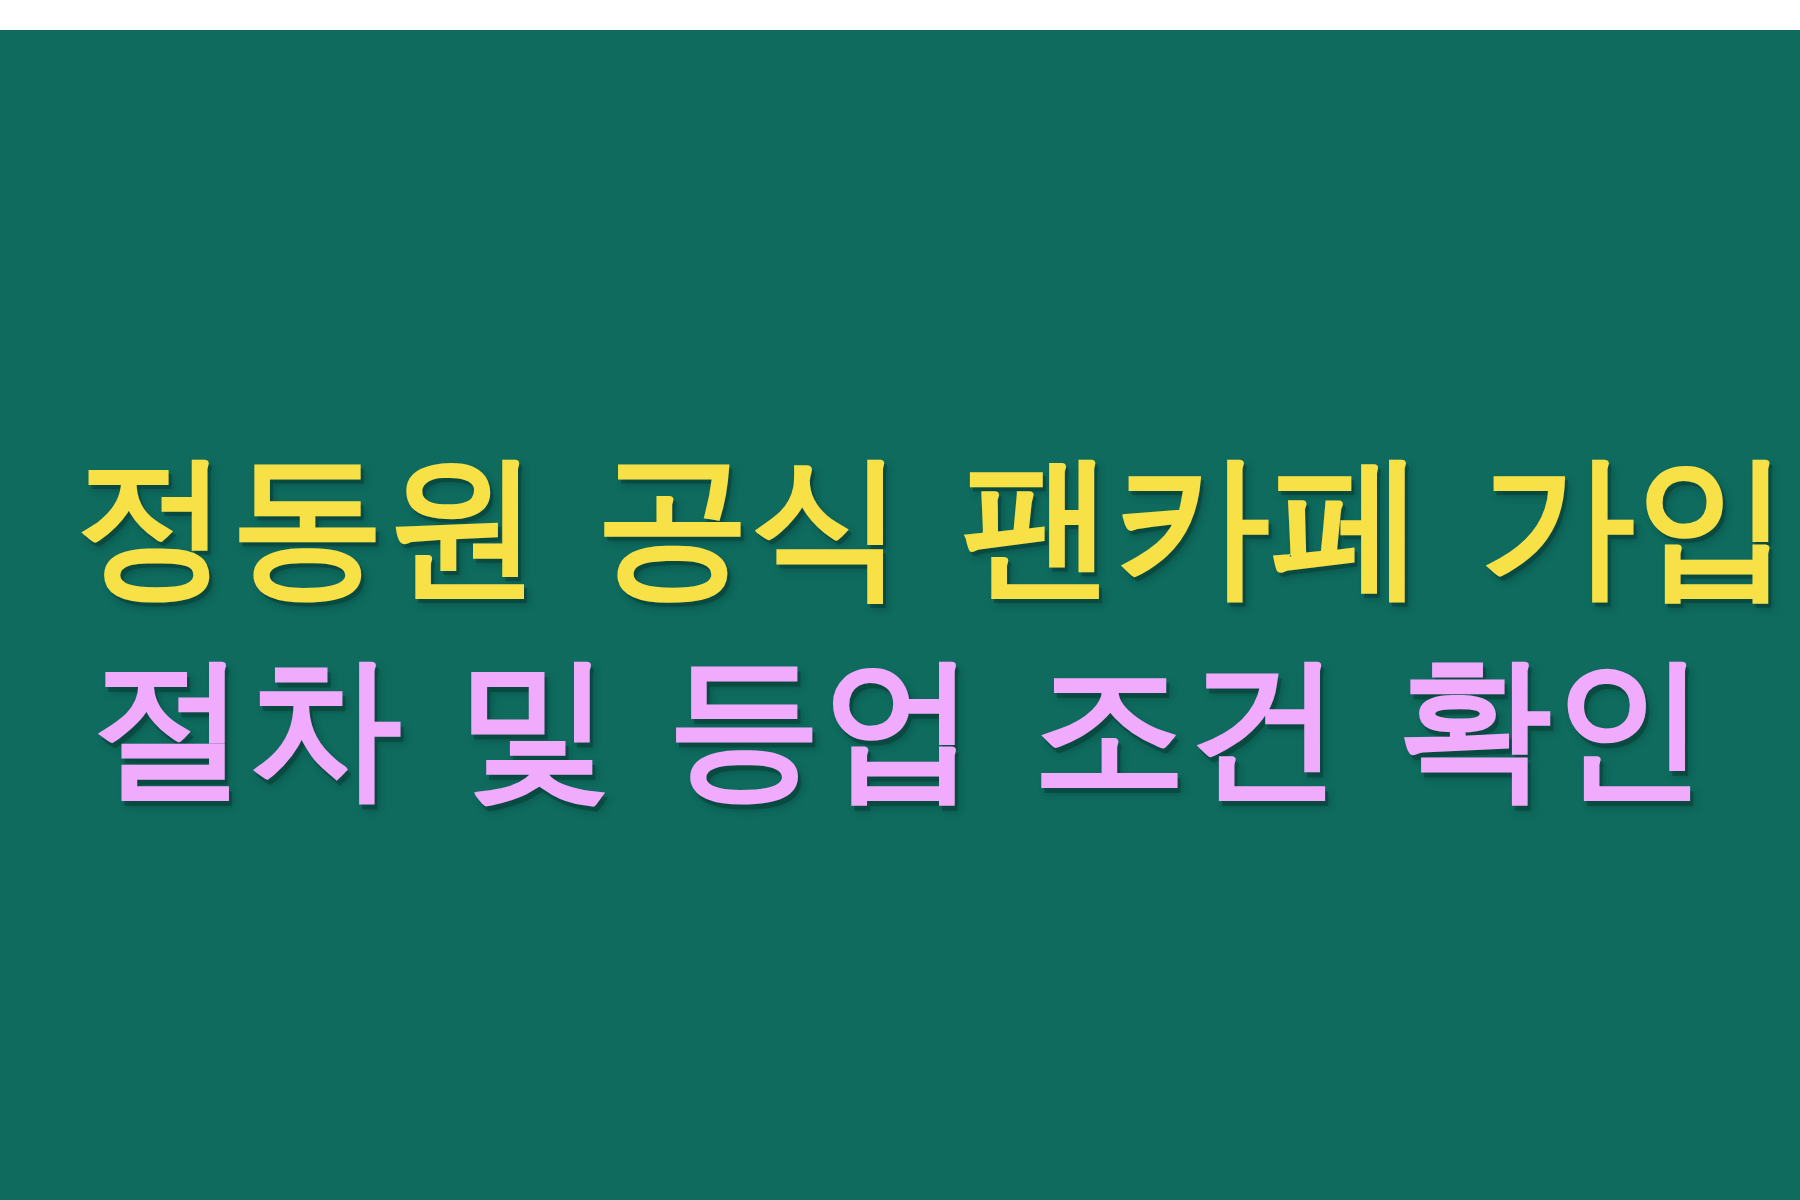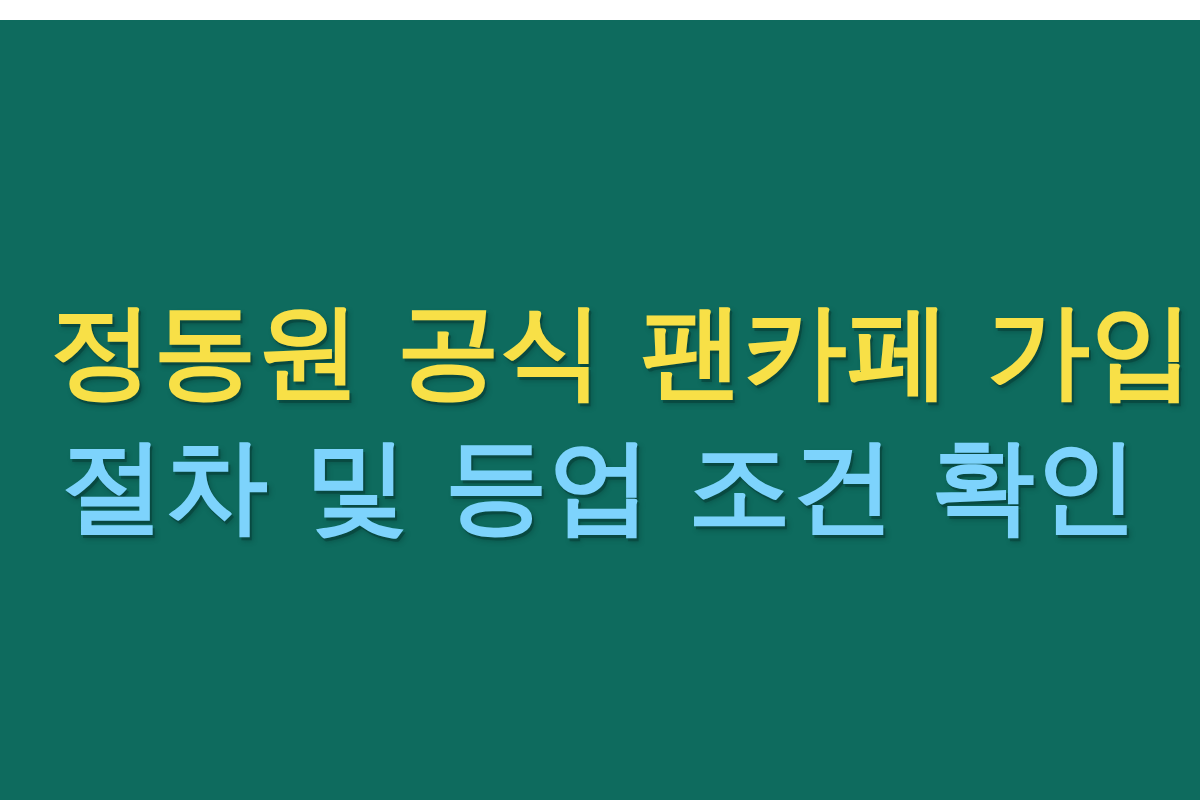--- a/index.html
+++ b/index.html
@@ -63,17 +63,17 @@
 </style>
 </head>
 <body>
 
 <div id="thumbnail-banner" style="background-color: rgb(14, 107, 94);">
 
   <div id="headline-block">
 
     <span class="headline-line" id="headline-line-1" style="color: rgb(248, 224, 71);">정동원 공식 팬카페 가입</span>
 
-    <span class="headline-line" id="headline-line-2" style="color: #7dd3fc;">절차 및 등업 조건 확인</span>
+    <span class="headline-line" id="headline-line-2" style="color: #f0abfc;">절차 및 등업 조건 확인</span>
 
   </div>
 
 </div>
 
 </body></html>

